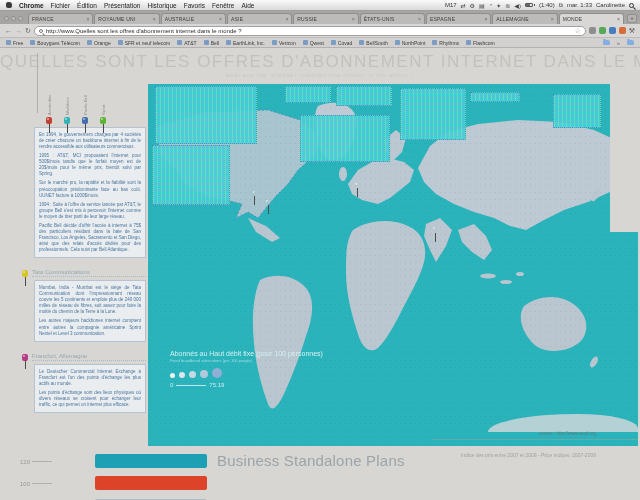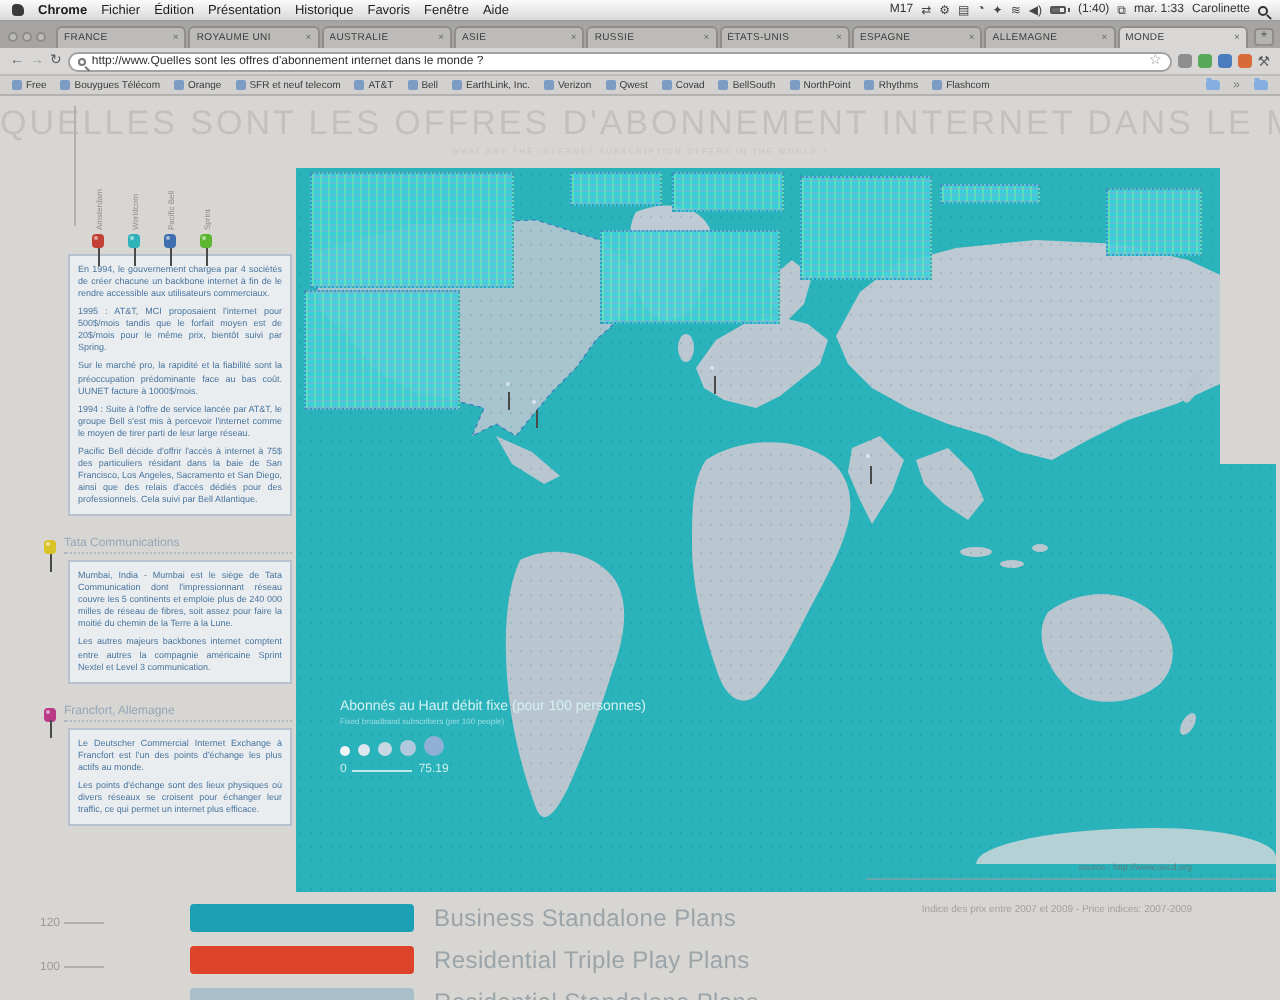--- a/index.html
+++ b/index.html
@@ -106,21 +106,21 @@
   
   .axis { position:absolute; left:16px; top:408px; }
   .axis-row { display:flex; align-items:center; gap:2px; height:11px; margin-bottom:11px; }
   .axis-num { width:14px; text-align:right; font-size:6px; color:#9b9995; }
   .axis-line { width:20px; height:1px; background:#b2b0ab; }
   .axis-vert { position:absolute; left:37px; top:5px; width:1px; height:60px; background:#b2b0ab; }
 
   .plans-legend { position:absolute; left:95px; top:404px; display:flex; flex-direction:column; gap:7px; }
   .plan-row { display:flex; align-items:center; gap:10px; }
   .plan-bar { width:112px; height:14px; border-radius:2px; background:var(--c); }
-  .plan-label { font-size:12px; color:#9aa4a9; letter-spacing:0.2px; }
+  .plan-label { font-size:15px; color:#9aa4a9; letter-spacing:0.2px; }
 
   .price-note { position:absolute; right:44px; top:404px; font-size:5px; color:#a3a19c; }
 </style>
 </head>
 <body>
 
 <div class="menubar">
   <span class="apple"></span>
   <span class="app-name">Chrome</span>
   <span style="display:flex;gap:7px;">
@@ -476,21 +476,20 @@
 
   <div class="plans-legend">
 
       <div class="plan-row">
         <span class="plan-bar" style="--c: #1d9fb4;"></span>
         <span class="plan-label">Business Standalone Plans</span>
       </div>
 
       <div class="plan-row">
         <span class="plan-bar" style="--c: #dc4328;"></span>
-        <span class="plan-label">Residential Triple Play Plans</span>
       </div>
 
       <div class="plan-row">
         <span class="plan-bar" style="--c: #a9bfc9;"></span>
         <span class="plan-label">Residential Standalone Plans</span>
       </div>
     </div>
 
   <div class="price-note">Indice des prix entre 2007 et 2009 - Price indices: 2007-2009</div>
 </div>

